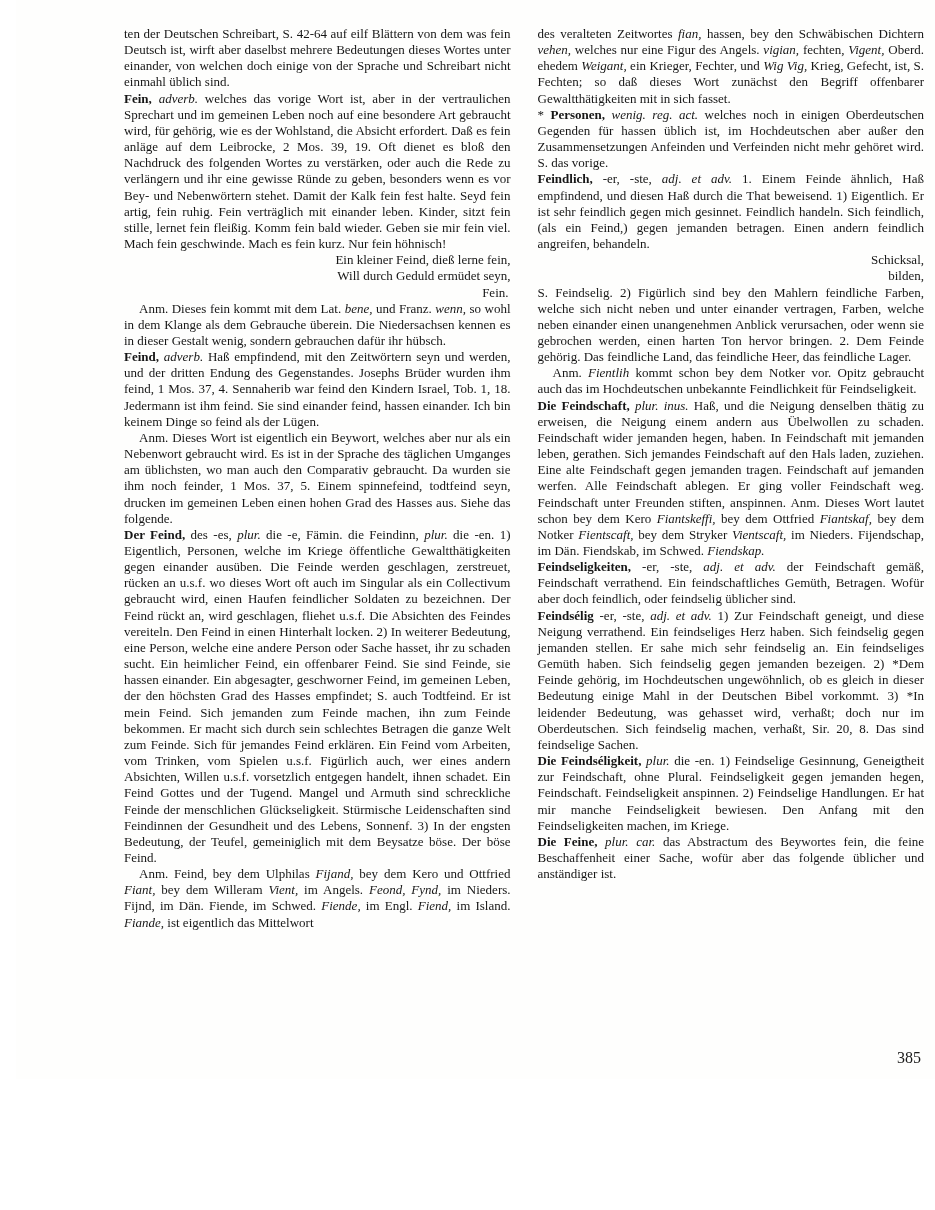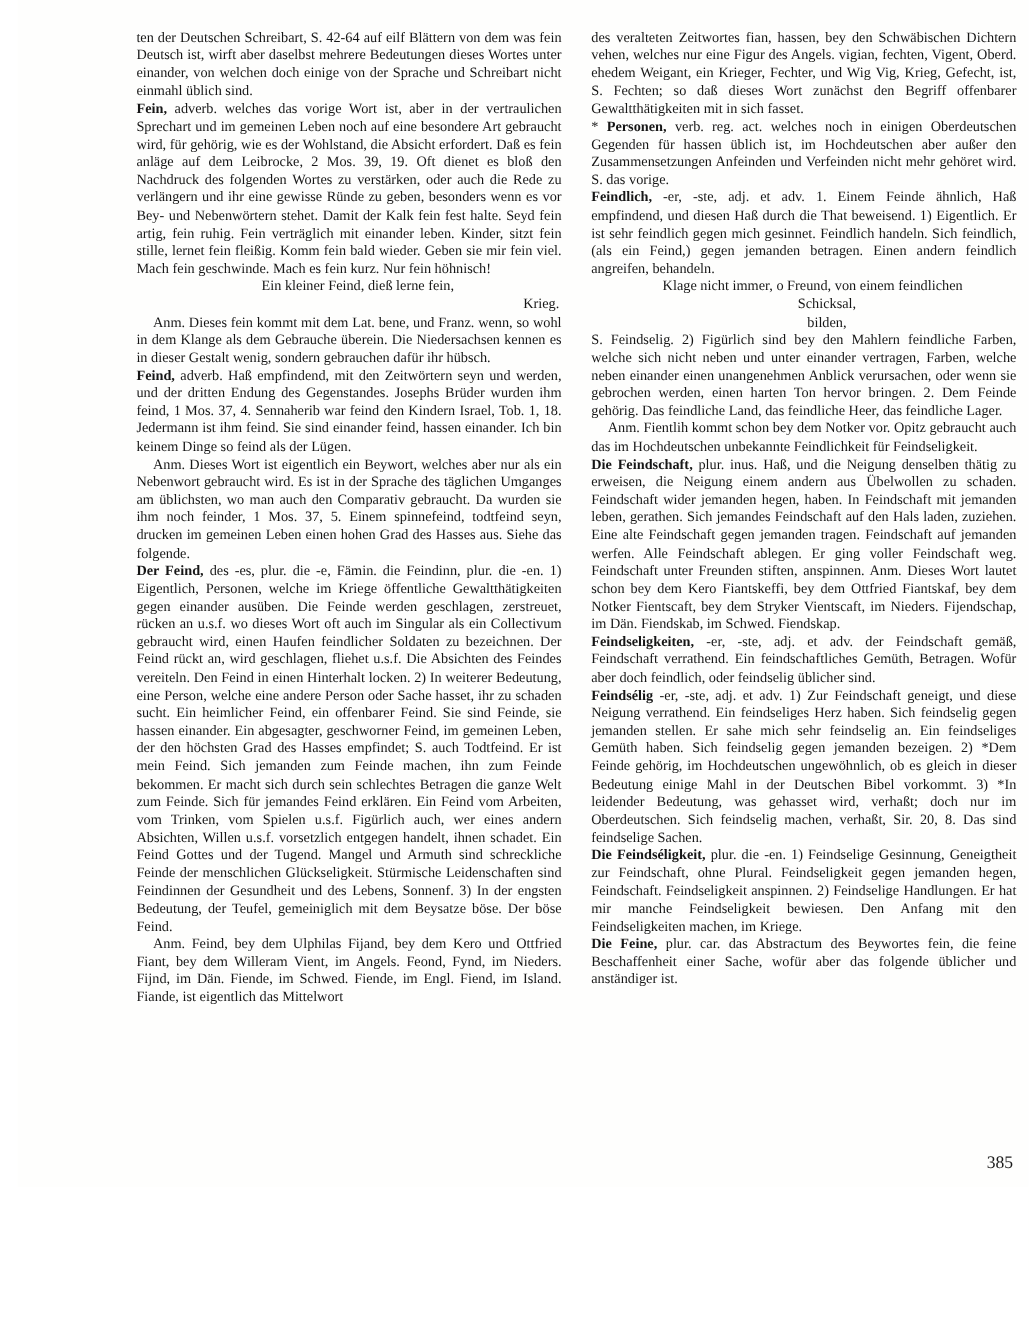--- a/index.html
+++ b/index.html
@@ -30,56 +30,56 @@
     min-width: 0;
     font-size: 13px;
     line-height: 16.15px;
     text-align: justify;
     hyphens: auto;
     overflow-wrap: break-word;
   }
   .para { margin: 0; }
   .para.indent { text-indent: 15px; }
   .b { font-weight: bold; }
-  .i { }
-  .verse { margin-left: 16px; text-align: center; }
+  .i { font-style: italic; }
+  .verse { margin-left: 16px; text-align: right; }
   .verse-line { white-space: nowrap; }
   .verse-line.cont { margin-left: 26px; }
   .attribution { text-align: right; padding-right: 2px; }
   .page-number {
     position: absolute;
     right: 30px; bottom: 12px;
     font-size: 16px;
     color: #1a1a1a;
   }
 </style>
 </head>
 <body>
 
 <div class="page">
   <div class="columns">
     <div class="column">
         <p class="para"><span>ten der Deutschen Schreibart, S. 42-64 auf eilf Blättern von dem was fein Deutsch ist, wirft aber daselbst mehrere Bedeutungen dieses Wortes unter einander, von welchen doch einige von der Sprache und Schreibart nicht einmahl üblich sind.</span></p>
         <p class="para"><span class="b">Fein,</span><span> </span><span class="i">adverb.</span><span> welches das vorige Wort ist, aber in der vertraulichen Sprechart und im gemeinen Leben noch auf eine besondere Art gebraucht wird, für gehörig, wie es der Wohlstand, die Absicht erfordert. Daß es fein anläge auf dem Leibrocke, 2 Mos. 39, 19. Oft dienet es bloß den Nachdruck des folgenden Wortes zu verstärken, oder auch die Rede zu verlängern und ihr eine gewisse Ründe zu geben, besonders wenn es vor Bey- und Nebenwörtern stehet. Damit der Kalk fein fest halte. Seyd fein artig, fein ruhig. Fein verträglich mit einander leben. Kinder, sitzt fein stille, lernet fein fleißig. Komm fein bald wieder. Geben sie mir fein viel. Mach fein geschwinde. Mach es fein kurz. Nur fein höhnisch!</span></p>
         <div class="verse">
           <div class="verse-line">Ein kleiner Feind, dieß lerne fein,</div>
+          <div class="verse-line">Will durch Geduld ermüdet seyn,</div>
         </div>
-        <div class="attribution">Krieg.</div>
+        <div class="attribution">Fein.</div>
         <p class="para indent"><span>Anm. Dieses fein kommt mit dem Lat. </span><span class="i">bene,</span><span> und Franz. </span><span class="i">wenn,</span><span> so wohl in dem Klange als dem Gebrauche überein. Die Niedersachsen kennen es in dieser Gestalt wenig, sondern gebrauchen dafür ihr hübsch.</span></p>
         <p class="para"><span class="b">Feind,</span><span> </span><span class="i">adverb.</span><span> Haß empfindend, mit den Zeitwörtern seyn und werden, und der dritten Endung des Gegenstandes. Josephs Brüder wurden ihm feind, 1 Mos. 37, 4. Sennaherib war feind den Kindern Israel, Tob. 1, 18. Jedermann ist ihm feind. Sie sind einander feind, hassen einander. Ich bin keinem Dinge so feind als der Lügen.</span></p>
         <p class="para indent"><span>Anm. Dieses Wort ist eigentlich ein Beywort, welches aber nur als ein Nebenwort gebraucht wird. Es ist in der Sprache des täglichen Umganges am üblichsten, wo man auch den Comparativ gebraucht. Da wurden sie ihm noch feinder, 1 Mos. 37, 5. Einem spinnefeind, todtfeind seyn, drucken im gemeinen Leben einen hohen Grad des Hasses aus. Siehe das folgende.</span></p>
         <p class="para"><span class="b">Der Feind,</span><span> des -es, </span><span class="i">plur.</span><span> die -e, Fämin. die Feindinn, </span><span class="i">plur.</span><span> die -en. 1) Eigentlich, Personen, welche im Kriege öffentliche Gewaltthätigkeiten gegen einander ausüben. Die Feinde werden geschlagen, zerstreuet, rücken an u.s.f. wo dieses Wort oft auch im Singular als ein Collectivum gebraucht wird, einen Haufen feindlicher Soldaten zu bezeichnen. Der Feind rückt an, wird geschlagen, fliehet u.s.f. Die Absichten des Feindes vereiteln. Den Feind in einen Hinterhalt locken. 2) In weiterer Bedeutung, eine Person, welche eine andere Person oder Sache hasset, ihr zu schaden sucht. Ein heimlicher Feind, ein offenbarer Feind. Sie sind Feinde, sie hassen einander. Ein abgesagter, geschworner Feind, im gemeinen Leben, der den höchsten Grad des Hasses empfindet; S. auch Todtfeind. Er ist mein Feind. Sich jemanden zum Feinde machen, ihn zum Feinde bekommen. Er macht sich durch sein schlechtes Betragen die ganze Welt zum Feinde. Sich für jemandes Feind erklären. Ein Feind vom Arbeiten, vom Trinken, vom Spielen u.s.f. Figürlich auch, wer eines andern Absichten, Willen u.s.f. vorsetzlich entgegen handelt, ihnen schadet. Ein Feind Gottes und der Tugend. Mangel und Armuth sind schreckliche Feinde der menschlichen Glückseligkeit. Stürmische Leidenschaften sind Feindinnen der Gesundheit und des Lebens, Sonnenf. 3) In der engsten Bedeutung, der Teufel, gemeiniglich mit dem Beysatze böse. Der böse Feind.</span></p>
         <p class="para indent"><span>Anm. Feind, bey dem Ulphilas </span><span class="i">Fijand,</span><span> bey dem Kero und Ottfried </span><span class="i">Fiant,</span><span> bey dem Willeram </span><span class="i">Vient,</span><span> im Angels. </span><span class="i">Feond, Fynd,</span><span> im Nieders. Fijnd, im Dän. Fiende, im Schwed. </span><span class="i">Fiende,</span><span> im Engl. </span><span class="i">Fiend,</span><span> im Island. </span><span class="i">Fiande,</span><span> ist eigentlich das Mittelwort</span></p>
       </div>
     <div class="column">
         <p class="para"><span>des veralteten Zeitwortes </span><span class="i">fian,</span><span> hassen, bey den Schwäbischen Dichtern </span><span class="i">vehen,</span><span> welches nur eine Figur des Angels. </span><span class="i">vigian,</span><span> fechten, </span><span class="i">Vigent,</span><span> Oberd. ehedem </span><span class="i">Weigant,</span><span> ein Krieger, Fechter, und </span><span class="i">Wig Vig,</span><span> Krieg, Gefecht, ist, S. Fechten; so daß dieses Wort zunächst den Begriff offenbarer Gewaltthätigkeiten mit in sich fasset.</span></p>
-        <p class="para"><span>* </span><span class="b">Personen,</span><span> </span><span class="i">verb. reg. act.</span><span> welches noch in einigen Oberdeutschen Gegenden für hassen üblich ist, im Hochdeutschen aber außer den Zusammensetzungen Anfeinden und Verfeinden nicht mehr gehöret wird. S. das vorige.</span></p>
+        <p class="para"><span>* </span><span class="b">Personen,</span><span> </span><span class="i">wenig. reg. act.</span><span> welches noch in einigen Oberdeutschen Gegenden für hassen üblich ist, im Hochdeutschen aber außer den Zusammensetzungen Anfeinden und Verfeinden nicht mehr gehöret wird. S. das vorige.</span></p>
         <p class="para"><span class="b">Feindlich,</span><span> -er, -ste, </span><span class="i">adj. et adv.</span><span> 1. Einem Feinde ähnlich, Haß empfindend, und diesen Haß durch die That beweisend. 1) Eigentlich. Er ist sehr feindlich gegen mich gesinnet. Feindlich handeln. Sich feindlich, (als ein Feind,) gegen jemanden betragen. Einen andern feindlich angreifen, behandeln.</span></p>
         <div class="verse">
-          <div class="verse-line">Klage nicht immer, o Freund, von einem feindlichen</div>
           <div class="verse-line cont">Schicksal,</div>
           <div class="verse-line cont">bilden,</div>
         </div>
         <p class="para"><span>S. Feindselig. 2) Figürlich sind bey den Mahlern feindliche Farben, welche sich nicht neben und unter einander vertragen, Farben, welche neben einander einen unangenehmen Anblick verursachen, oder wenn sie gebrochen werden, einen harten Ton hervor bringen. 2. Dem Feinde gehörig. Das feindliche Land, das feindliche Heer, das feindliche Lager.</span></p>
         <p class="para indent"><span>Anm. </span><span class="i">Fientlih</span><span> kommt schon bey dem Notker vor. Opitz gebraucht auch das im Hochdeutschen unbekannte Feindlichkeit für Feindseligkeit.</span></p>
         <p class="para"><span class="b">Die Feindschaft,</span><span> </span><span class="i">plur. inus.</span><span> Haß, und die Neigung denselben thätig zu erweisen, die Neigung einem andern aus Übelwollen zu schaden. Feindschaft wider jemanden hegen, haben. In Feindschaft mit jemanden leben, gerathen. Sich jemandes Feindschaft auf den Hals laden, zuziehen. Eine alte Feindschaft gegen jemanden tragen. Feindschaft auf jemanden werfen. Alle Feindschaft ablegen. Er ging voller Feindschaft weg. Feindschaft unter Freunden stiften, anspinnen. Anm. Dieses Wort lautet schon bey dem Kero </span><span class="i">Fiantskeffi,</span><span> bey dem Ottfried </span><span class="i">Fiantskaf,</span><span> bey dem Notker </span><span class="i">Fientscaft,</span><span> bey dem Stryker </span><span class="i">Vientscaft,</span><span> im Nieders. Fijendschap, im Dän. Fiendskab, im Schwed. </span><span class="i">Fiendskap.</span></p>
         <p class="para"><span class="b">Feindseligkeiten,</span><span> -er, -ste, </span><span class="i">adj. et adv.</span><span> der Feindschaft gemäß, Feindschaft verrathend. Ein feindschaftliches Gemüth, Betragen. Wofür aber doch feindlich, oder feindselig üblicher sind.</span></p>
         <p class="para"><span class="b">Feindsélig</span><span> -er, -ste, </span><span class="i">adj. et adv.</span><span> 1) Zur Feindschaft geneigt, und diese Neigung verrathend. Ein feindseliges Herz haben. Sich feindselig gegen jemanden stellen. Er sahe mich sehr feindselig an. Ein feindseliges Gemüth haben. Sich feindselig gegen jemanden bezeigen. 2) *Dem Feinde gehörig, im Hochdeutschen ungewöhnlich, ob es gleich in dieser Bedeutung einige Mahl in der Deutschen Bibel vorkommt. 3) *In leidender Bedeutung, was gehasset wird, verhaßt; doch nur im Oberdeutschen. Sich feindselig machen, verhaßt, Sir. 20, 8. Das sind feindselige Sachen.</span></p>
         <p class="para"><span class="b">Die Feindséligkeit,</span><span> </span><span class="i">plur.</span><span> die -en. 1) Feindselige Gesinnung, Geneigtheit zur Feindschaft, ohne Plural. Feindseligkeit gegen jemanden hegen, Feindschaft. Feindseligkeit anspinnen. 2) Feindselige Handlungen. Er hat mir manche Feindseligkeit bewiesen. Den Anfang mit den Feindseligkeiten machen, im Kriege.</span></p>
         <p class="para"><span class="b">Die Feine,</span><span> </span><span class="i">plur. car.</span><span> das Abstractum des Beywortes fein, die feine Beschaffenheit einer Sache, wofür aber das folgende üblicher und anständiger ist.</span></p>

